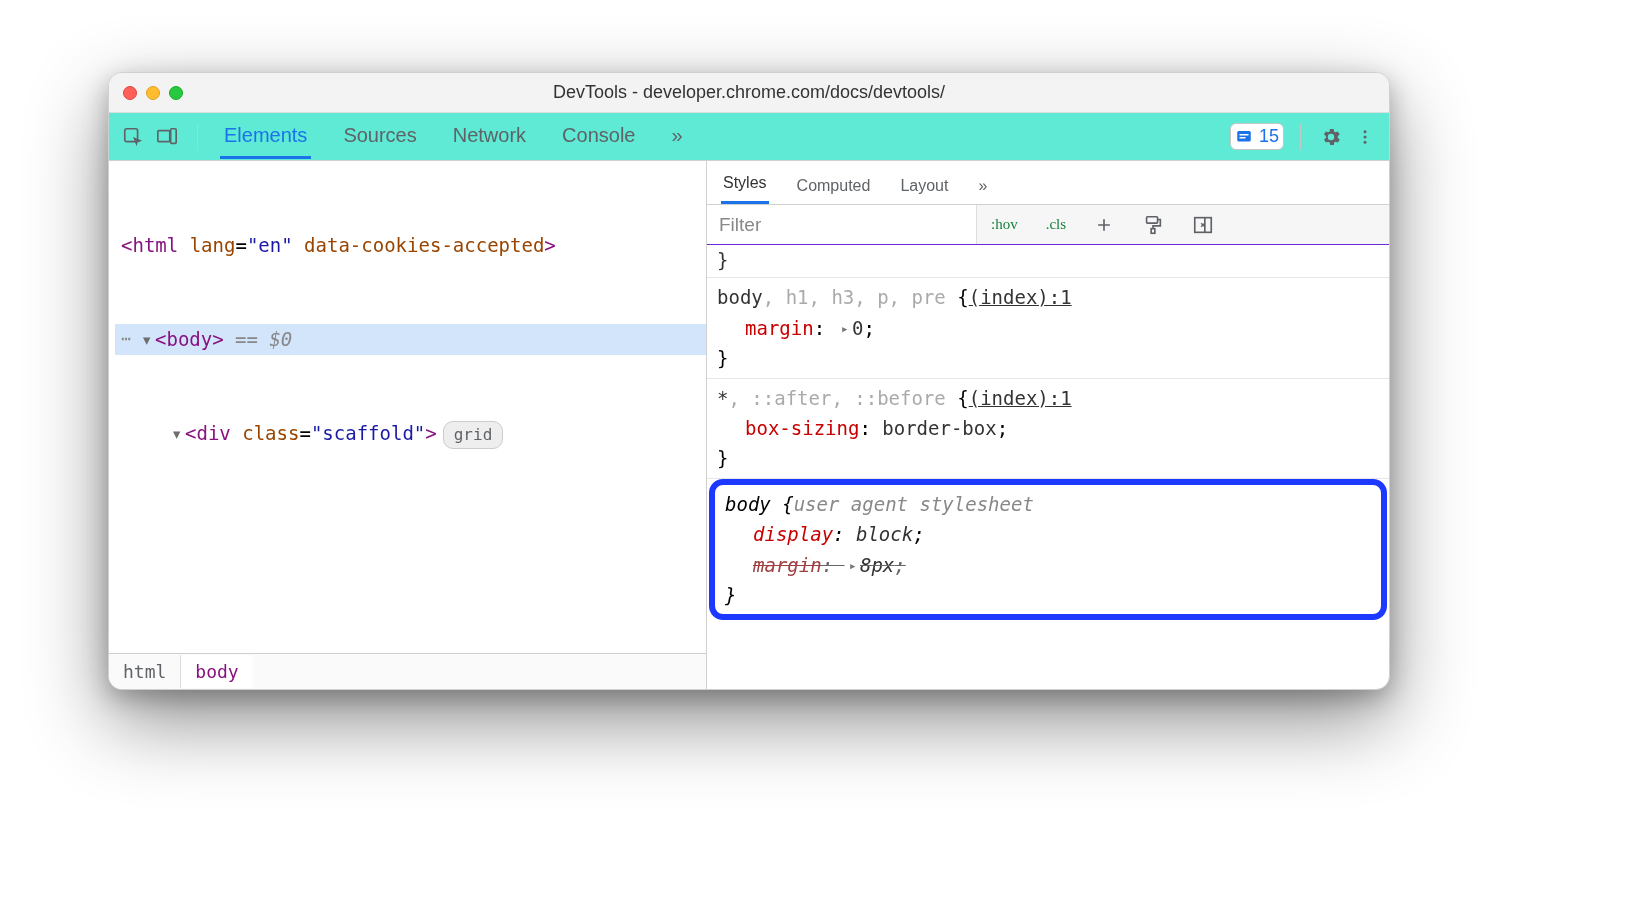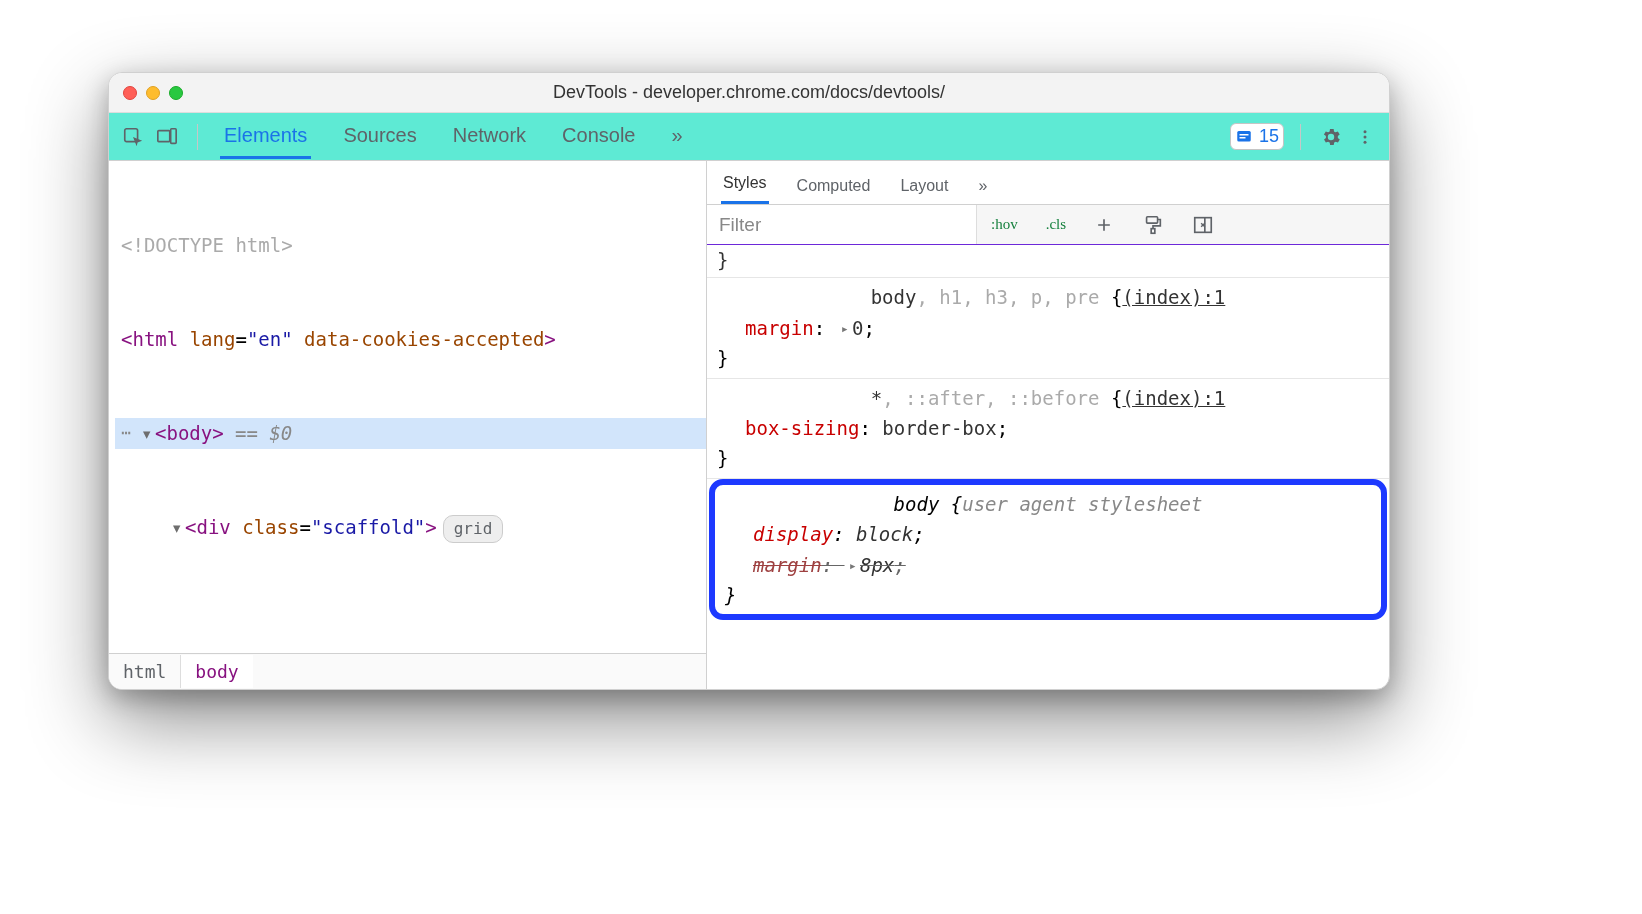--- a/index.html
+++ b/index.html
@@ -138,21 +138,21 @@
   font-family: Liberation Serif, serif;
   font-size: 15px; padding: 0 14px; color: #15803d; cursor: pointer;
 }
 .styles {
   flex: 1;
   font-family: Menlo, Consolas, monospace;
   font-size: 19px; line-height: 1.6;
   overflow: hidden;
 }
 .rule { border-bottom: 1px solid #e6e6e6; padding: 4px 10px 4px 10px; position:relative;}
-.rule-head { display:flex; justify-content: center; }
+.rule-head { display:flex; justify-content: flex-start; }
 .selector { color: #333; }
 .sel-dim { color: #aaa; }
 .source { color: #333; text-decoration: underline; }
 .prop { padding-left: 28px; }
 .prop-n { color: #c80000; }
 .prop-v { color: #333; }
 .disc { color:#777; display:inline-block; transform: scale(0.7); margin: 0 2px;}
 .highlighted {
   border: 6px solid #1d39ff;
   border-radius: 14px;
@@ -218,21 +218,20 @@
           <circle cx="12" cy="5" r="2"></circle>
           <circle cx="12" cy="12" r="2"></circle>
           <circle cx="12" cy="19" r="2"></circle>
         </svg>
     </div>
   </div>
 
   <div class="content">
     <div class="pane-left">
       <div class="dom">
-        <div class="dom-line"><span class="gray">&lt;!DOCTYPE html&gt;</span></div>
         <div class="dom-line"><span class="punc">&lt;</span><span class="tag">html</span> <span class="attr-n">lang</span>=<span class="attr-v">"en"</span> <span class="attr-n">data-cookies-accepted</span><span class="punc">&gt;</span></div>
         <div class="dom-line selected"><span class="sel-dots">⋯</span><span class="arrow">▾</span><span class="punc">&lt;</span><span class="tag">body</span><span class="punc">&gt;</span><span class="eq0"> == $0</span></div>
         <div class="dom-line ind2"><span class="arrow">▾</span><span class="punc">&lt;</span><span class="tag">div</span> <span class="attr-n">class</span>=<span class="attr-v">"scaffold"</span><span class="punc">&gt;</span><span class="badge">grid</span></div>
         
         
         
         
         
         
         

